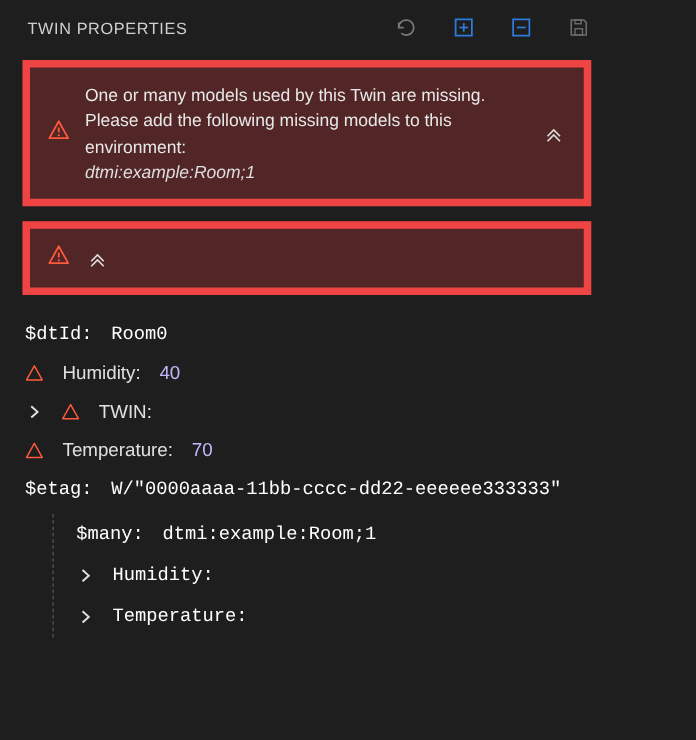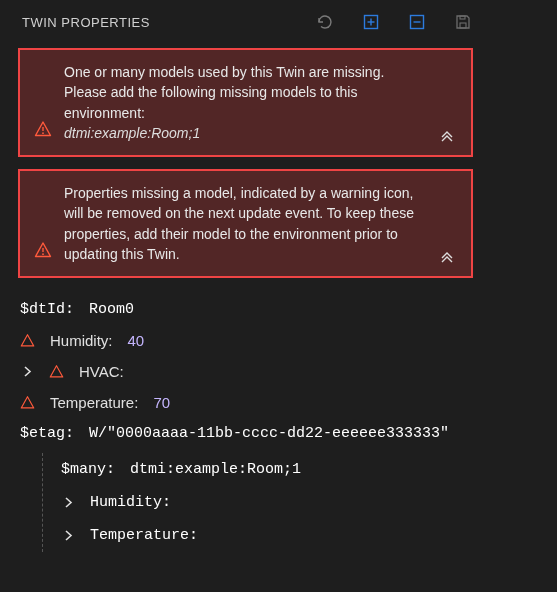--- a/index.html
+++ b/index.html
@@ -41,23 +41,23 @@
     display: flex;
     align-items: center;
     justify-content: center;
     cursor: pointer;
     opacity: 0.85;
   }
   .icon-btn svg { display: block; }
   .warn-box {
     margin: 6px 18px 12px 18px;
     background: #522626;
-    border: 2px solid #ef4444;
-    display: flex;
-    align-items: flex-end;
+    border: 6px solid #ef4444;
+    display: flex;
+    align-items: center;
     padding: 12px 14px;
     gap: 12px;
     font-size: 14px;
     line-height: 1.45;
   }
   .warn-box .warn-text {
     flex: 1;
     color: #e8e8e8;
   }
   .warn-box .warn-subtext {
@@ -167,23 +167,20 @@
   </div>
 
   <div class="warn-box">
     <div>
       <svg width="18" height="18" viewBox="0 0 18 18">
         <path d="M9 2 L16.5 15.5 H1.5 Z" fill="none" stroke="#ff5a3c" stroke-width="1.4" stroke-linejoin="round"></path>
         <line x1="9" y1="7" x2="9" y2="11" stroke="#ff5a3c" stroke-width="1.4"></line>
         <circle cx="9" cy="13.2" r="0.9" fill="#ff5a3c"></circle>
       </svg>
     </div>
-    <div class="warn-text">
-      <span>Properties missing a model, indicated by a warning icon, will be removed on the next update event. To keep these properties, add their model to the environment prior to updating this Twin.</span>
-    </div>
     <div class="warn-collapse">
       <svg width="14" height="14" viewBox="0 0 14 14">
         <path d="M2 8 L7 3 L12 8" fill="none" stroke="#ddd" stroke-width="1.4"></path>
         <path d="M2 12 L7 7 L12 12" fill="none" stroke="#ddd" stroke-width="1.4"></path>
       </svg>
     </div>
   </div>
 
   <div class="content">
 
@@ -206,21 +203,21 @@
       <span class="chev">
         <svg width="11" height="11" viewBox="0 0 11 11">
             <path d="M3 1 L8 5.5 L3 10" fill="none" stroke="#e0e0e0" stroke-width="1.6"></path>
           </svg>
       </span>
       <span class="tri">
         <svg width="15" height="15" viewBox="0 0 18 18">
             <path d="M9 2 L16.5 15.5 H1.5 Z" fill="none" stroke="#ff5a3c" stroke-width="1.4" stroke-linejoin="round"></path>
           </svg>
       </span>
-      <span class="plain-key">HVAC:</span>
+      <span class="plain-key">TWIN:</span>
     </div>
 
     <div class="prop-row">
       <span class="tri">
         <svg width="15" height="15" viewBox="0 0 18 18">
             <path d="M9 2 L16.5 15.5 H1.5 Z" fill="none" stroke="#ff5a3c" stroke-width="1.4" stroke-linejoin="round"></path>
           </svg>
       </span>
       <span class="plain-key">Temperature:</span>
       <span class="plain-val">70</span>

